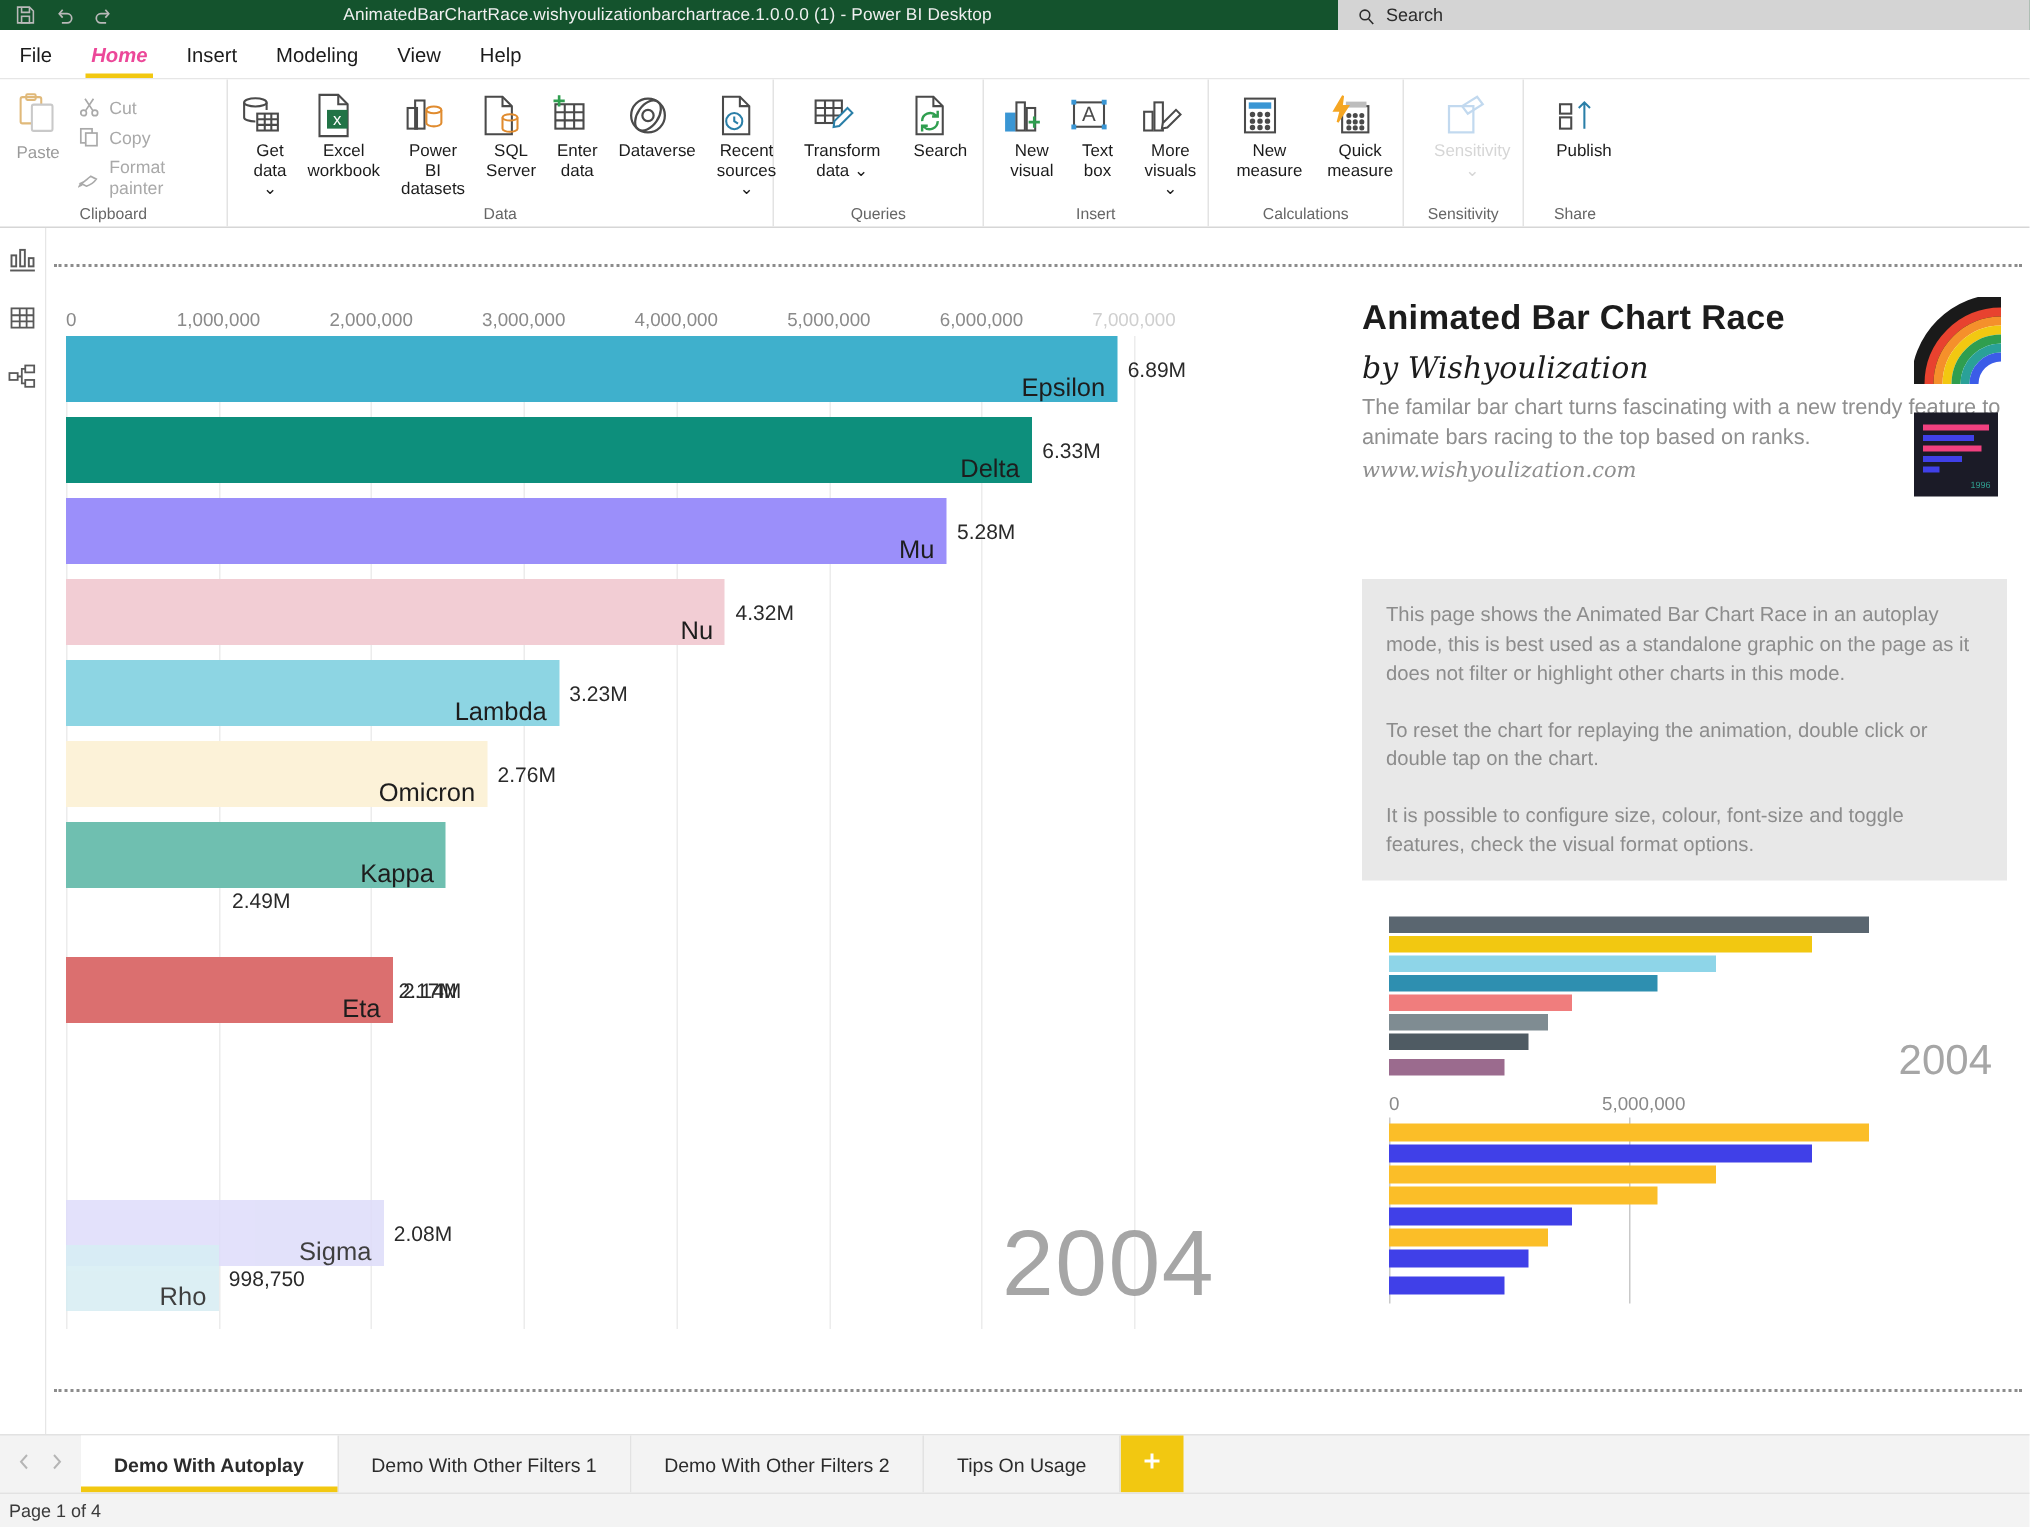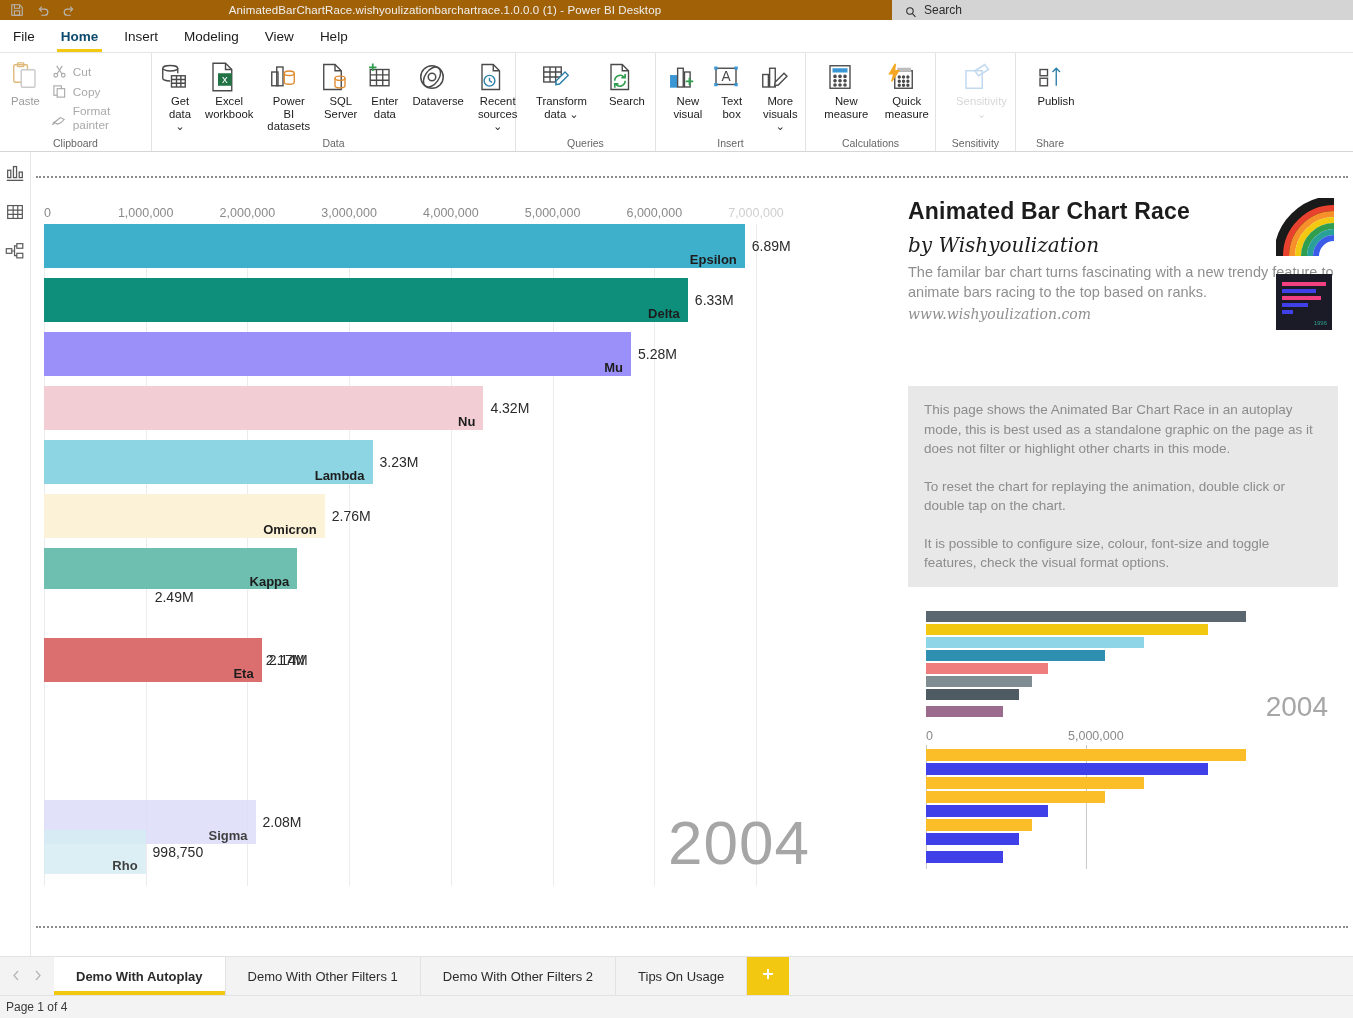--- a/index.html
+++ b/index.html
@@ -5,21 +5,21 @@
   * { box-sizing: border-box; margin: 0; padding: 0; }
   html, body {
     width: 1353px; height: 1018px;
     font-family: "Liberation Sans", sans-serif;
     background: #fff; overflow: hidden;
   }
 
   
   .titlebar {
     position: absolute; left: 0; top: 0; width: 1353px; height: 20px;
-    background: #a16207; display: flex; align-items: center;
+    background: #14532d; display: flex; align-items: center;
   }
   .tb-icons { display: flex; align-items: center; gap: 12px; padding-left: 10px; }
   .tb-icon { width: 14px; height: 14px; color: #b9b9b9; display:block; }
   .tb-title {
     position: absolute; left: 0; width: 890px; text-align: center;
     font-size: 11.5px; color: #f0f0f0; letter-spacing: .1px;
   }
   .searchbox {
     position: absolute; left: 892px; top: 0; width: 461px; height: 20px;
     background: #d4d4d4; display: flex; align-items: center; gap: 7px;
@@ -31,21 +31,21 @@
   
   .menubar {
     position: absolute; left: 0; top: 20px; width: 1353px; height: 33px;
     background: #fff; display: flex; align-items: stretch;
     border-bottom: 1px solid #e6e6e6;
   }
   .mtab {
     display: flex; align-items: center; padding: 0 13px;
     font-size: 13.5px; color: #1b1b1b; position: relative; cursor: default;
   }
-  .mtab.active { font-weight: bold; color: #0c4a6e; }
+  .mtab.active { font-weight: bold; color: #ec4899; font-style: italic; }
   .mtab.active:after {
     content: ""; position: absolute; left: 9px; right: 9px; bottom: 0;
     height: 3px; background: #f2c811;
   }
 
   
   .ribbon {
     position: absolute; left: 0; top: 53px; width: 1353px; height: 99px;
     background: #fff; border-bottom: 1px solid #d6d6d6;
     display: flex; align-items: stretch;
@@ -114,21 +114,21 @@
   .tick.faded { color: #cfcfcf; }
   .gridwrap { position: absolute; left: 0; top: 18px; right: 0; bottom: 0; }
   .gline { position: absolute; top: 0; bottom: 0; width: 1px; background: #ececec; }
   .plot { position: absolute; left: 0; top: 18px; right: 0; bottom: 0; }
   .barrow { position: absolute; left: 0; height: 44px; display: flex; align-items: center; }
   .bar {
     height: 100%; display: flex; align-items: center;
     justify-content: flex-end; padding-right: 8px;
   }
   .bar .blabel {
-    font-size: 13px; font-weight: bold; color: #1d1d1d; white-space: nowrap; margin-top: 26px;
+    font-size: 17px; font-weight: normal; color: #1d1d1d; white-space: nowrap; margin-top: 26px;
   }
   .bval {
     font-size: 14px; color: #2a2a2a; margin-left: 7px; white-space: nowrap;
   }
   .bval.overlap { position: relative; }
   .bval.overlap .o2 { position: absolute; left: -3px; top: 0; }
   .yearbig {
     position: absolute; right: 64px; bottom: 8px;
     font-size: 62px; color: #a6a6a6; font-weight: normal; letter-spacing: 1px;
   }

